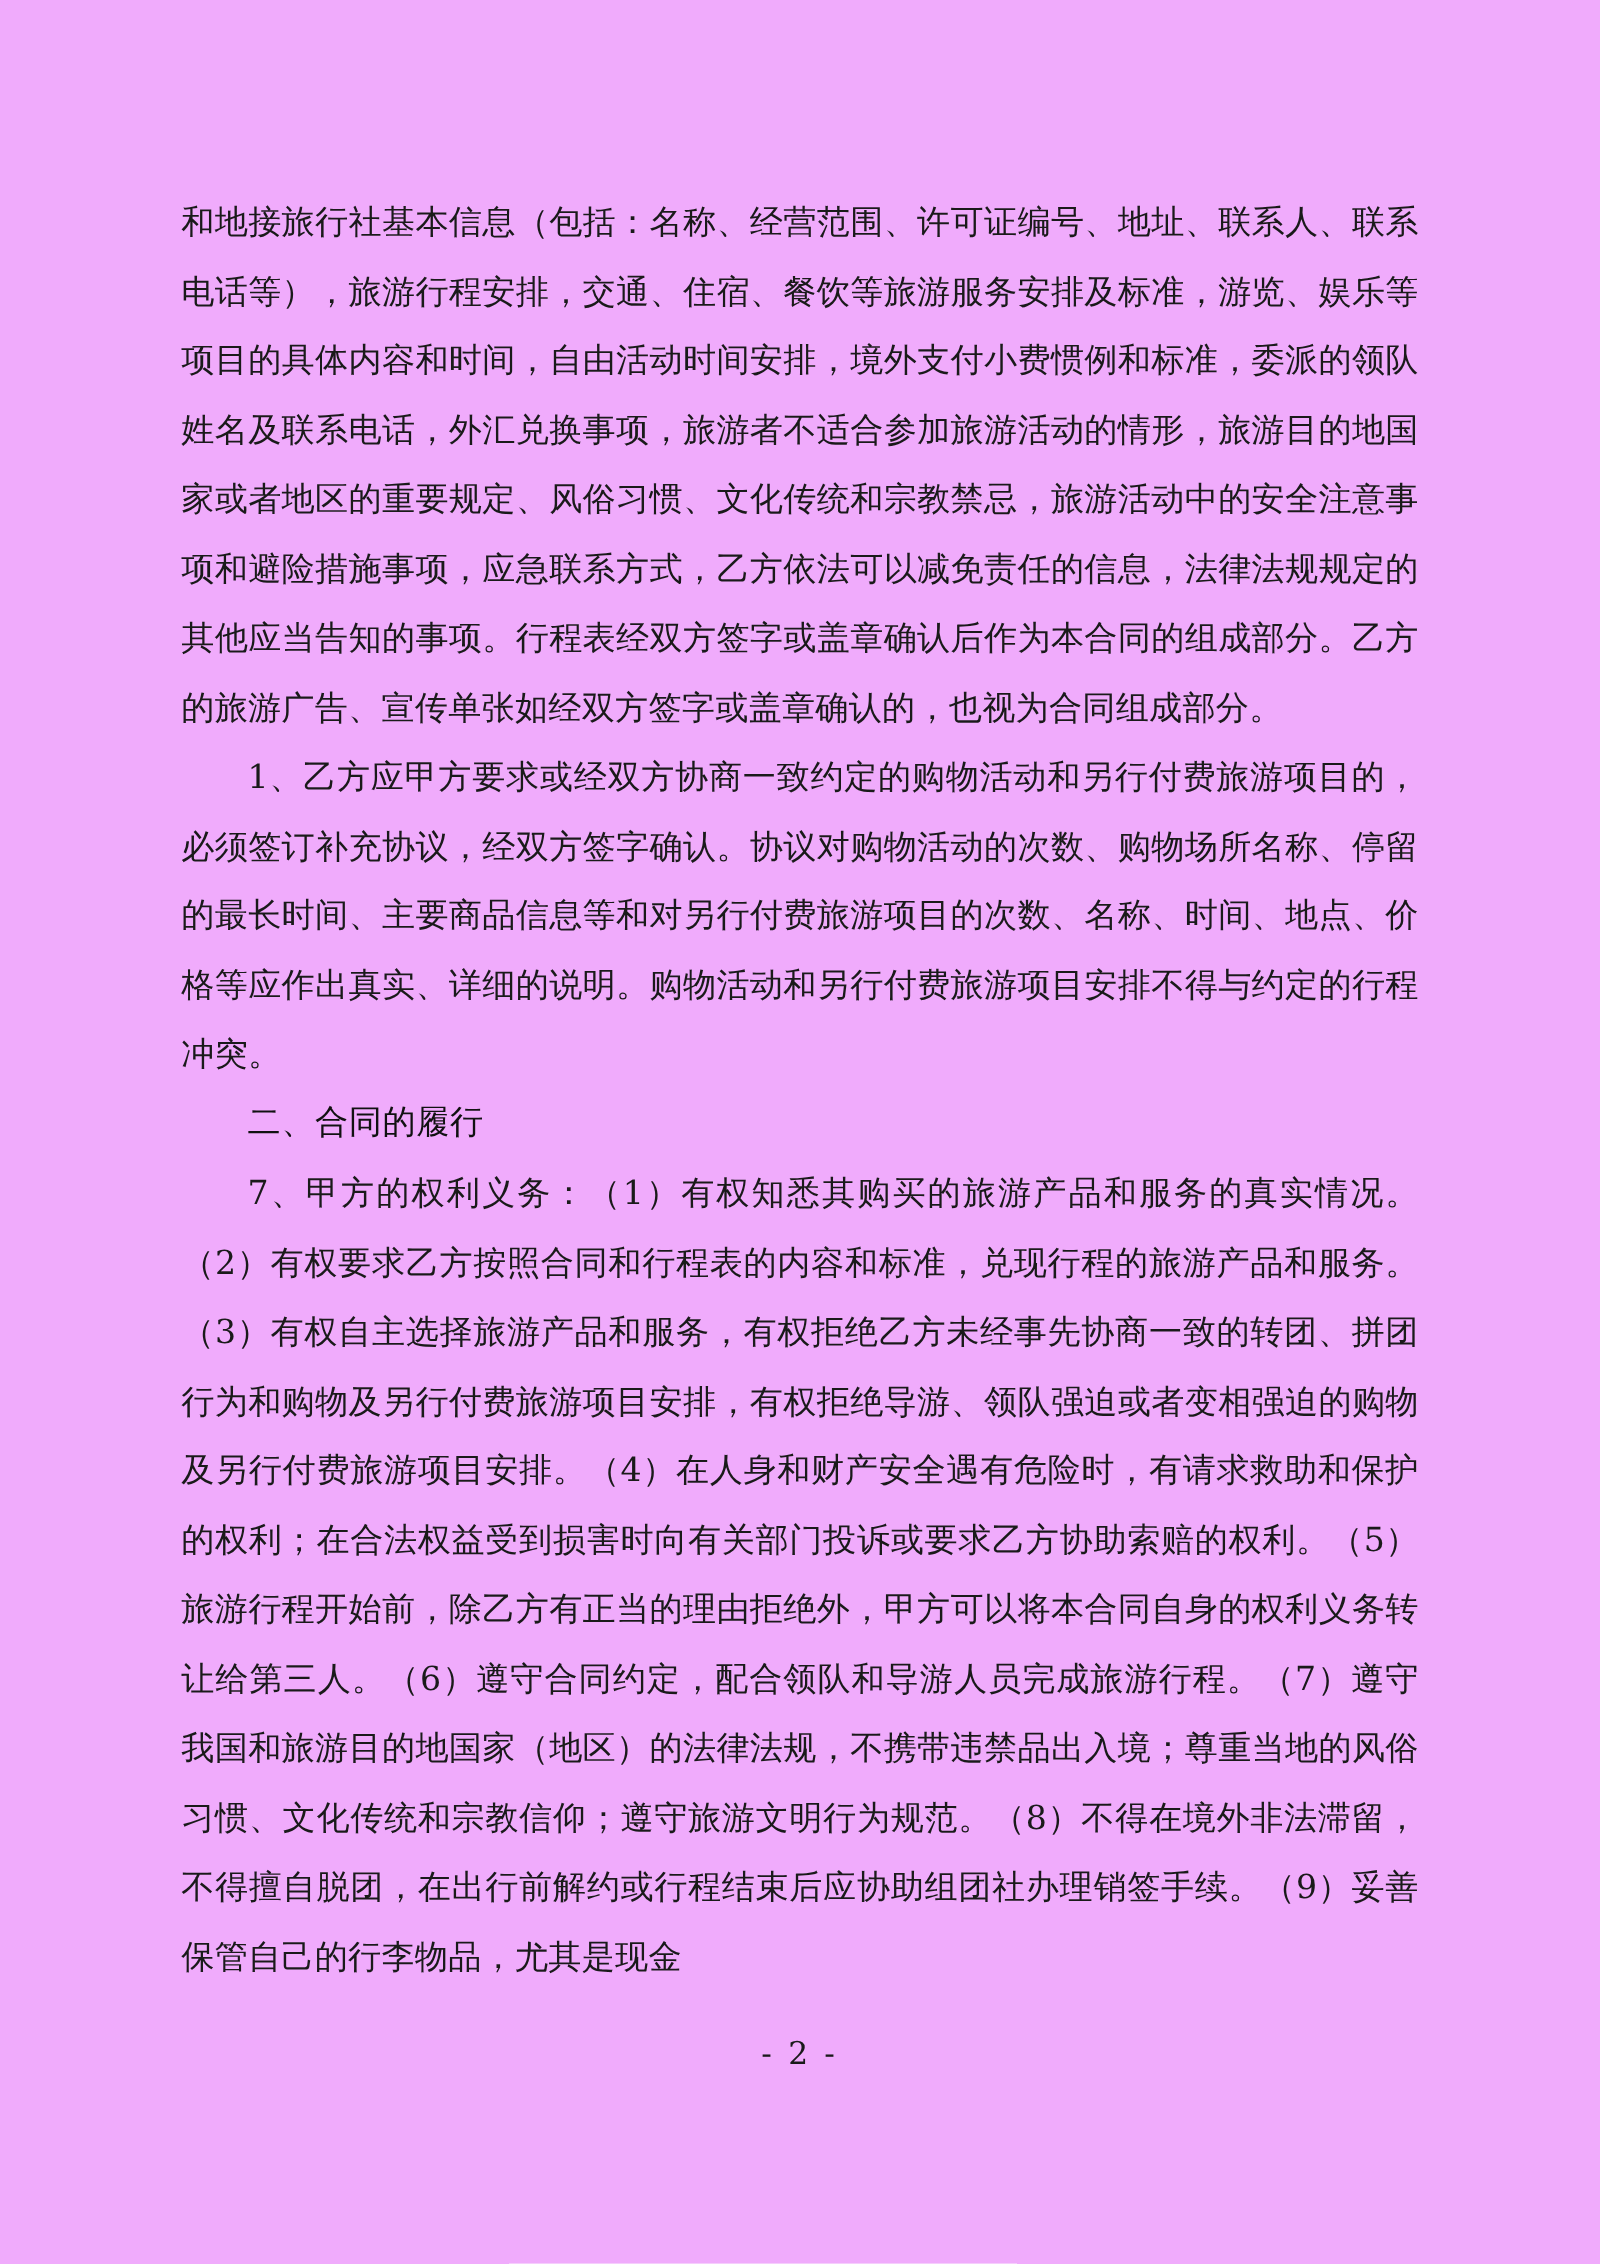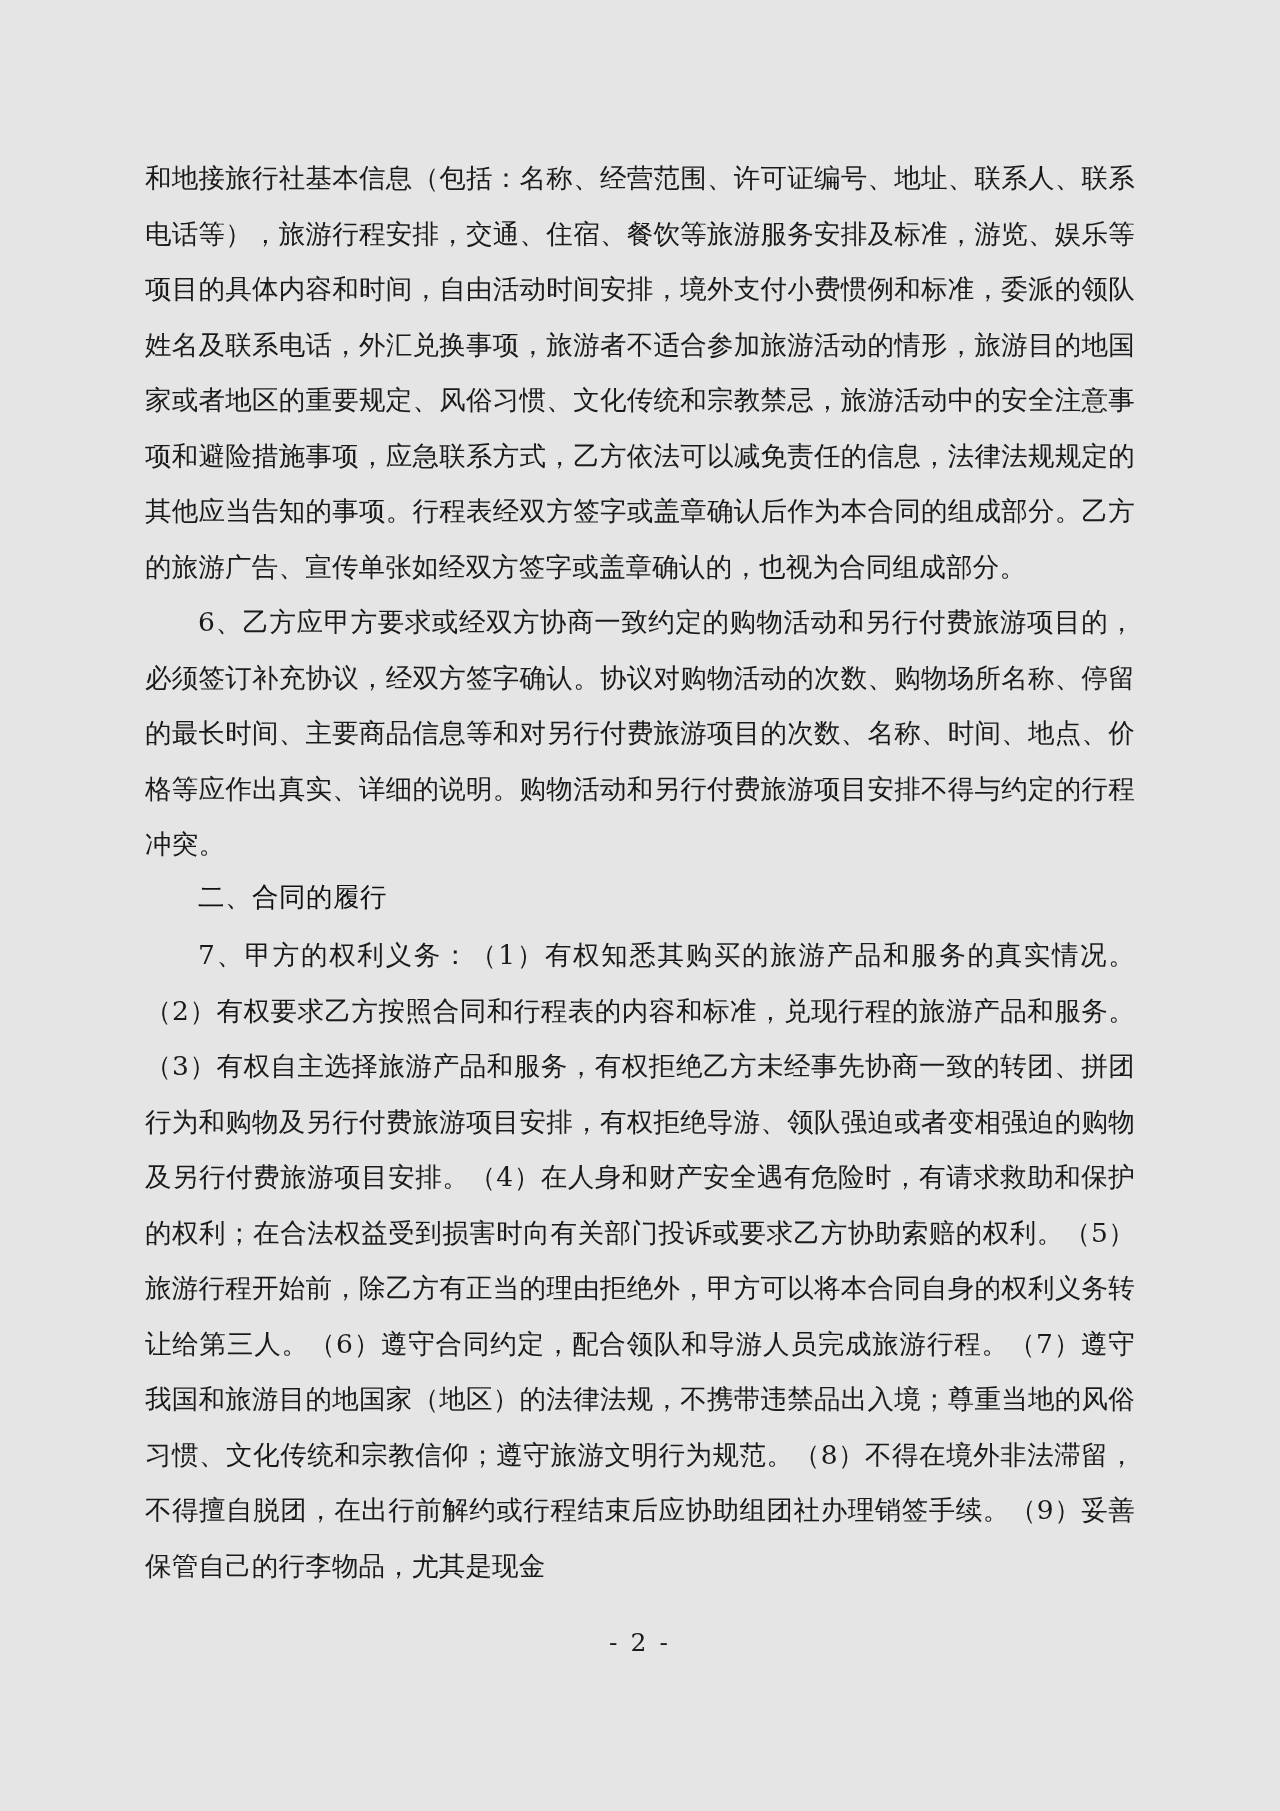--- a/index.html
+++ b/index.html
@@ -5,21 +5,21 @@
   html, body {
     margin: 0;
     padding: 0;
     background: #ffffff;
   }
   .page {
     position: relative;
     width: 1280px;
     height: 1811px;
     margin: 0 auto;
-    background: #e5e5e5;
+    background: #f0abfc;
     overflow: hidden;
     box-sizing: border-box;
   }
   .content {
     position: absolute;
     left: 145px;
     top: 150px;
     width: 990px;
   }
   .para {
@@ -67,21 +67,21 @@
 </style>
 </head>
 <body>
 
 <div class="page">
 
   <div class="content">
 
     <p class="para flush">和地接旅行社基本信息（包括：名称、经营范围、许可证编号、地址、联系人、联系电话等），旅游行程安排，交通、住宿、餐饮等旅游服务安排及标准，游览、娱乐等项目的具体内容和时间，自由活动时间安排，境外支付小费惯例和标准，委派的领队姓名及联系电话，外汇兑换事项，旅游者不适合参加旅游活动的情形，旅游目的地国家或者地区的重要规定、风俗习惯、文化传统和宗教禁忌，旅游活动中的安全注意事项和避险措施事项，应急联系方式，乙方依法可以减免责任的信息，法律法规规定的其他应当告知的事项。行程表经双方签字或盖章确认后作为本合同的组成部分。乙方的旅游广告、宣传单张如经双方签字或盖章确认的，也视为合同组成部分。</p>
 
-    <p class="para indent">6、乙方应甲方要求或经双方协商一致约定的购物活动和另行付费旅游项目的，必须签订补充协议，经双方签字确认。协议对购物活动的次数、购物场所名称、停留的最长时间、主要商品信息等和对另行付费旅游项目的次数、名称、时间、地点、价格等应作出真实、详细的说明。购物活动和另行付费旅游项目安排不得与约定的行程冲突。</p>
+    <p class="para indent">1、乙方应甲方要求或经双方协商一致约定的购物活动和另行付费旅游项目的，必须签订补充协议，经双方签字确认。协议对购物活动的次数、购物场所名称、停留的最长时间、主要商品信息等和对另行付费旅游项目的次数、名称、时间、地点、价格等应作出真实、详细的说明。购物活动和另行付费旅游项目安排不得与约定的行程冲突。</p>
 
     <p class="heading">二、合同的履行</p>
 
     <p class="para indent">7、甲方的权利义务：（1）有权知悉其购买的旅游产品和服务的真实情况。（2）有权要求乙方按照合同和行程表的内容和标准，兑现行程的旅游产品和服务。（3）有权自主选择旅游产品和服务，有权拒绝乙方未经事先协商一致的转团、拼团行为和购物及另行付费旅游项目安排，有权拒绝导游、领队强迫或者变相强迫的购物及另行付费旅游项目安排。（4）在人身和财产安全遇有危险时，有请求救助和保护的权利；在合法权益受到损害时向有关部门投诉或要求乙方协助索赔的权利。（5）旅游行程开始前，除乙方有正当的理由拒绝外，甲方可以将本合同自身的权利义务转让给第三人。（6）遵守合同约定，配合领队和导游人员完成旅游行程。（7）遵守我国和旅游目的地国家（地区）的法律法规，不携带违禁品出入境；尊重当地的风俗习惯、文化传统和宗教信仰；遵守旅游文明行为规范。（8）不得在境外非法滞留，不得擅自脱团，在出行前解约或行程结束后应协助组团社办理销签手续。（9）妥善保管自己的行李物品，尤其是现金</p>
 
   </div>
 
   <div class="footer">
     <span>-</span><span class="pagenum">2</span><span>-</span>
   </div>

